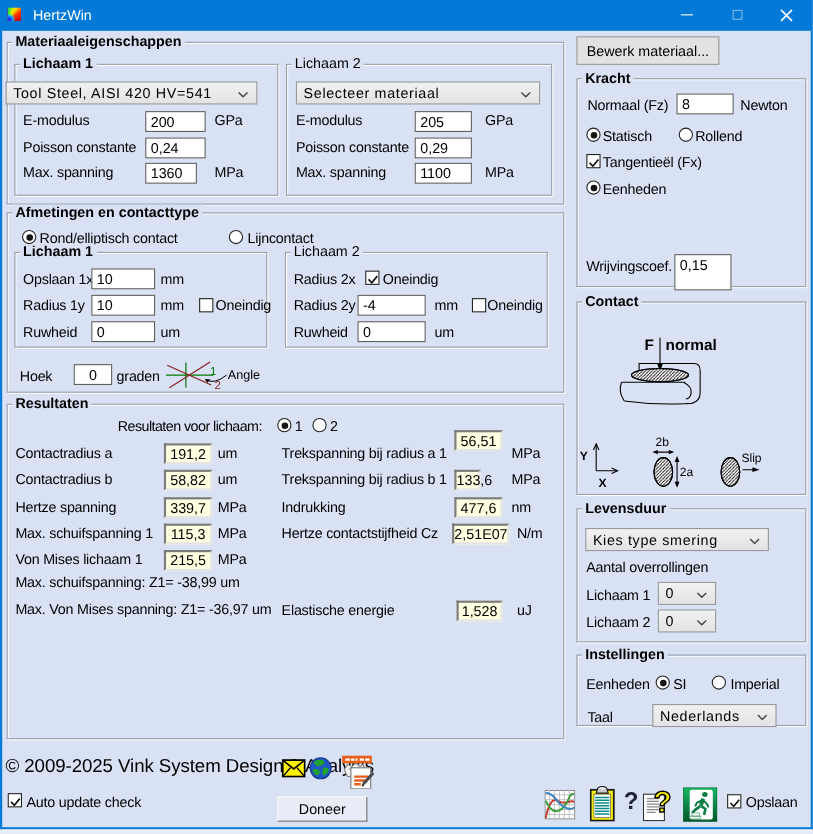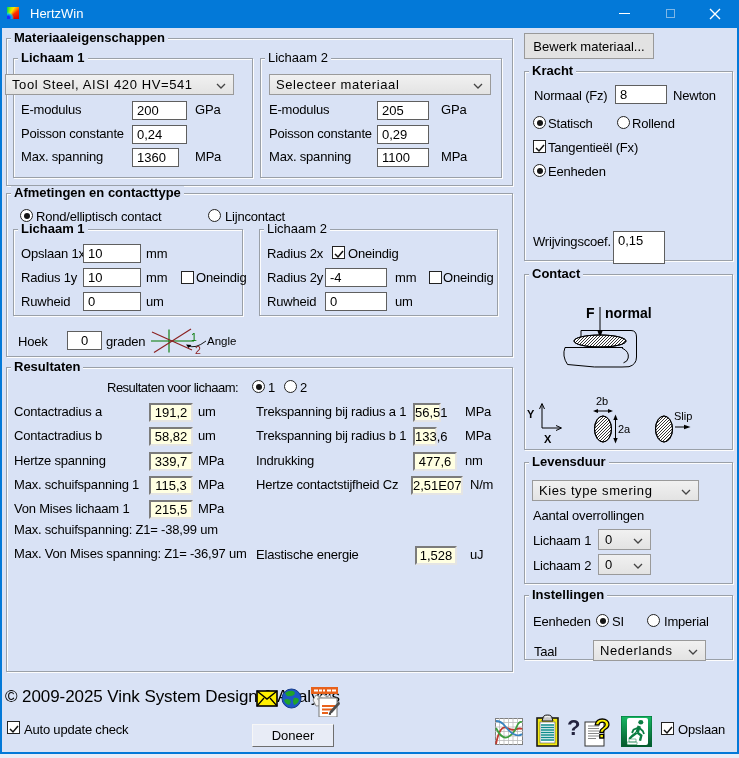--- a/index.html
+++ b/index.html
@@ -159,21 +159,21 @@
 <div class="lbl" style="left:14px;top:478px">Max. schuifspanning 1</div>
 <div class="out" style="left:149px;top:476px;width:44px;height:19px">115,3</div>
 <div class="lbl" style="left:198px;top:478px">MPa</div>
 <div class="lbl" style="left:14px;top:502px">Von Mises lichaam 1</div>
 <div class="out" style="left:149px;top:500px;width:44px;height:19px">215,5</div>
 <div class="lbl" style="left:198px;top:502px">MPa</div>
 <div class="lbl" style="left:14px;top:523px">Max. schuifspanning: Z1= -38,99 um</div>
 <div class="lbl" style="left:14px;top:547px">Max. Von Mises spanning: Z1= -36,97 um</div>
 
 <div class="lbl" style="left:256px;top:405px">Trekspanning bij radius a 1</div>
-<div class="out" style="left:413px;top:403px;width:28px;height:19px">56,51</div>
+<div class="out" style="left:413px;top:391px;width:44px;height:19px">56,51</div>
 <div class="lbl" style="left:465px;top:405px">MPa</div>
 <div class="lbl" style="left:256px;top:429px">Trekspanning bij radius b 1</div>
 <div class="out" style="left:413px;top:427px;width:24px;height:19px">133,6</div>
 <div class="lbl" style="left:465px;top:429px">MPa</div>
 <div class="lbl" style="left:256px;top:454px">Indrukking</div>
 <div class="out" style="left:413px;top:452px;width:44px;height:19px">477,6</div>
 <div class="lbl" style="left:465px;top:454px">nm</div>
 <div class="lbl" style="left:256px;top:478px">Hertze contactstijfheid Cz</div>
 <div class="out" style="left:411px;top:476px;width:52px;height:19px">2,51E07</div>
 <div class="lbl" style="left:470px;top:478px">N/m</div>

